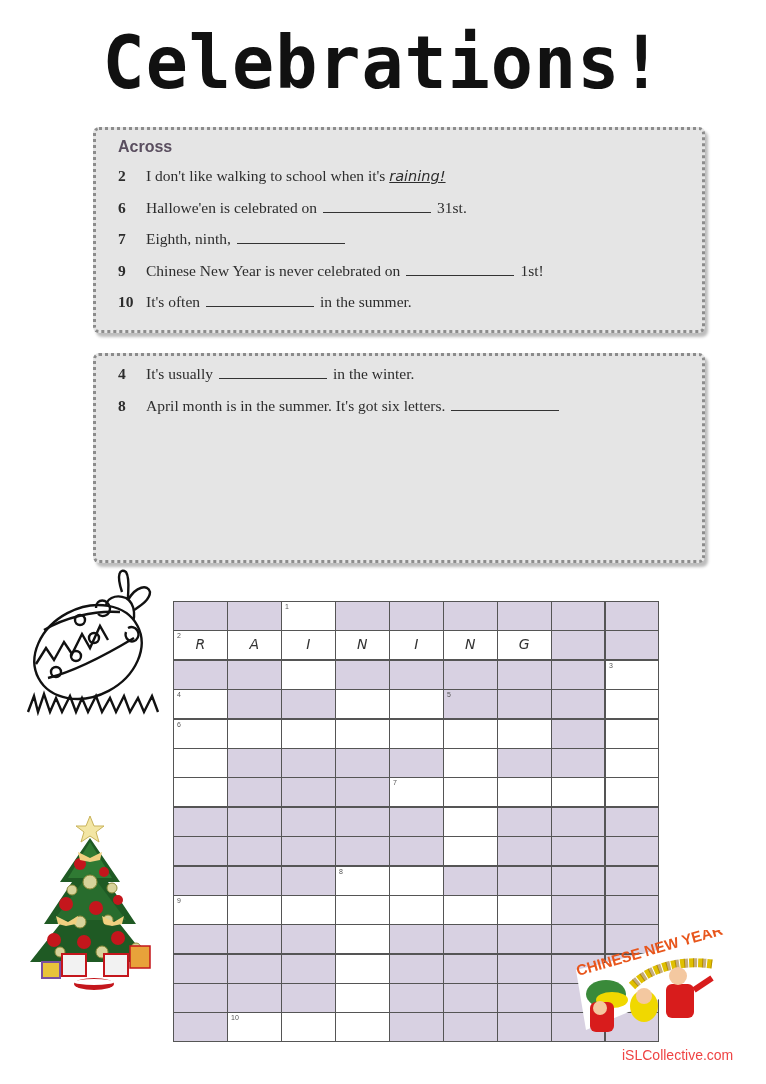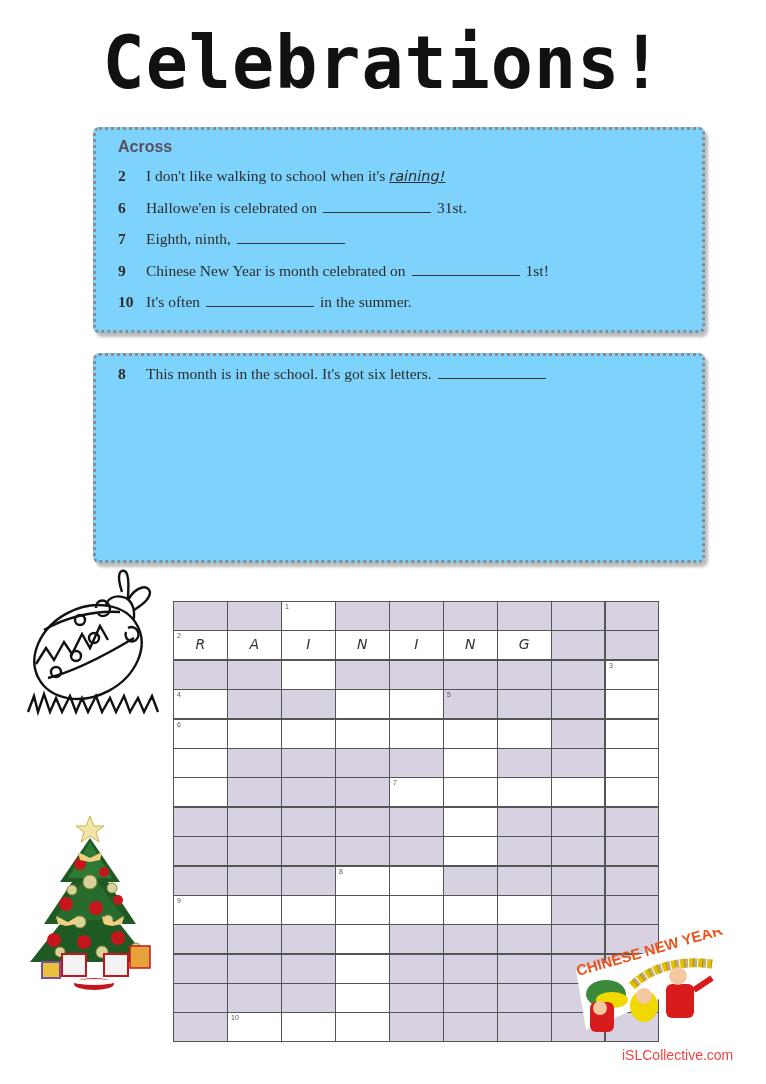--- a/index.html
+++ b/index.html
@@ -8,21 +8,21 @@
 
     .title {
       position: absolute; left: 0; top: 22px; width: 766px; text-align: center;
       font-family: "DejaVu Sans Mono", "Liberation Mono", monospace;
       font-size: 70px; font-weight: bold; letter-spacing: 1px; color: #111;
       transform: scaleY(1.05);
     }
 
     .clue-box {
       position: absolute; left: 93px; width: 612px;
-      background: #7dd3fc;
+      background: #e5e5e5;
       border: 3px dotted #8c8c8c;
       border-radius: 6px;
       box-shadow: 3px 4px 3px #bdbdbd;
       padding: 8px 0 0 22px;
     }
     .clue-box.across { top: 127px; height: 206px; }
     .clue-box.down { top: 353px; height: 210px; }
     .clue-heading {
       font-family: "Liberation Sans", sans-serif; font-weight: bold;
       font-size: 16px; color: #5a4e5f; margin-bottom: 10px;
@@ -70,28 +70,29 @@
 <body>
 
 <div class="title">Celebrations!</div>
 
 <div class="clue-box across">
   <div class="clue-heading">Across</div>
   <div id="across-list">
       <div class="clue"><span class="clue-num">2</span><span>I don't like walking to school when it's</span> <span class="answer-example">raining!</span></div>
       <div class="clue"><span class="clue-num">6</span><span>Hallowe'en is celebrated on</span><span class="blank"></span><span>31st.</span></div>
       <div class="clue"><span class="clue-num">7</span><span>Eighth, ninth,</span><span class="blank"></span></div>
-      <div class="clue"><span class="clue-num">9</span><span>Chinese New Year is month celebrated on</span><span class="blank"></span><span>1st!</span></div>
+      <div class="clue"><span class="clue-num">9</span><span>Chinese New Year is never celebrated on</span><span class="blank"></span><span>1st!</span></div>
       <div class="clue"><span class="clue-num">10</span><span>It's often</span><span class="blank"></span><span>in the summer.</span></div>
     </div>
 </div>
 
 <div class="clue-box down">
   <div id="down-list">
-      <div class="clue"><span class="clue-num">8</span><span>This month is in the school. It's got six letters.</span><span class="blank"></span></div>
+      <div class="clue"><span class="clue-num">4</span><span>It's usually</span><span class="blank"></span><span>in the winter.</span></div>
+      <div class="clue"><span class="clue-num">8</span><span>April month is in the summer. It's got six letters.</span><span class="blank"></span></div>
     </div>
 </div>
 
 <div class="pic easter">
   <svg width="140" height="148" viewBox="0 0 140 148">
     <g fill="none" stroke="#111" stroke-width="2.4">
       <path d="M98 24 C92 6 96 0 102 4 C106 10 104 22 104 30"></path>
       <path d="M104 32 C112 18 124 16 126 24 C126 32 116 38 110 42"></path>
       <path d="M82 42 C80 30 92 26 102 30 C112 36 112 52 106 58"></path>
       <ellipse cx="64" cy="84" rx="56" ry="44" transform="rotate(-28 64 84)" fill="#fff"></ellipse>

